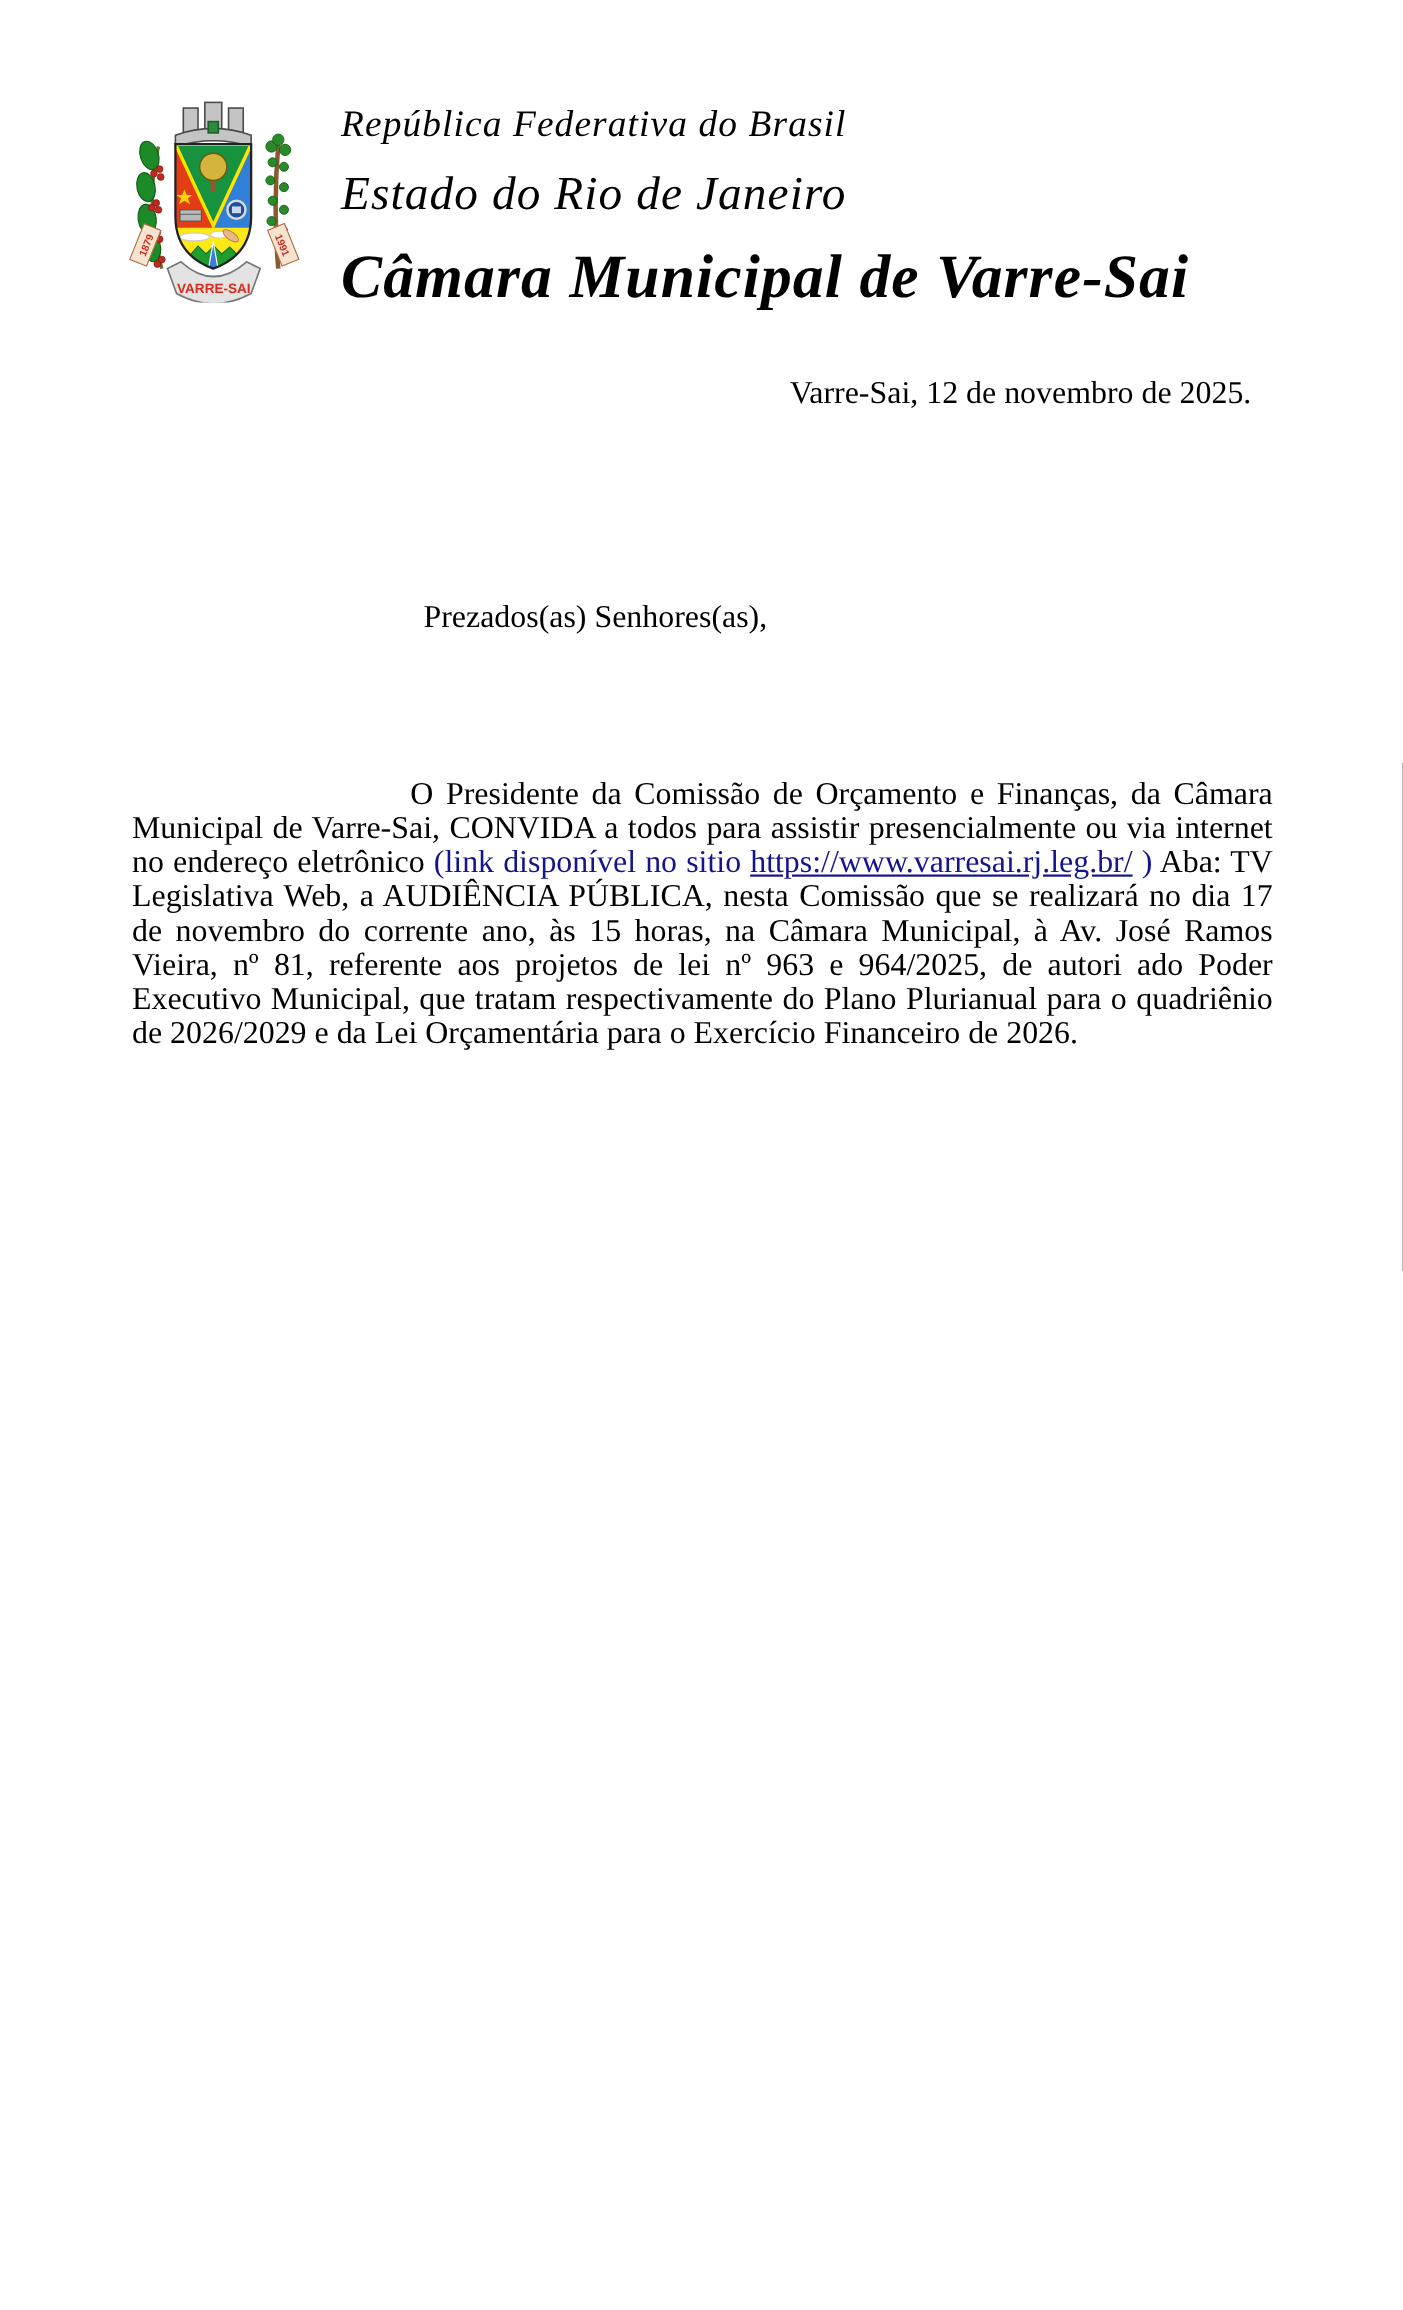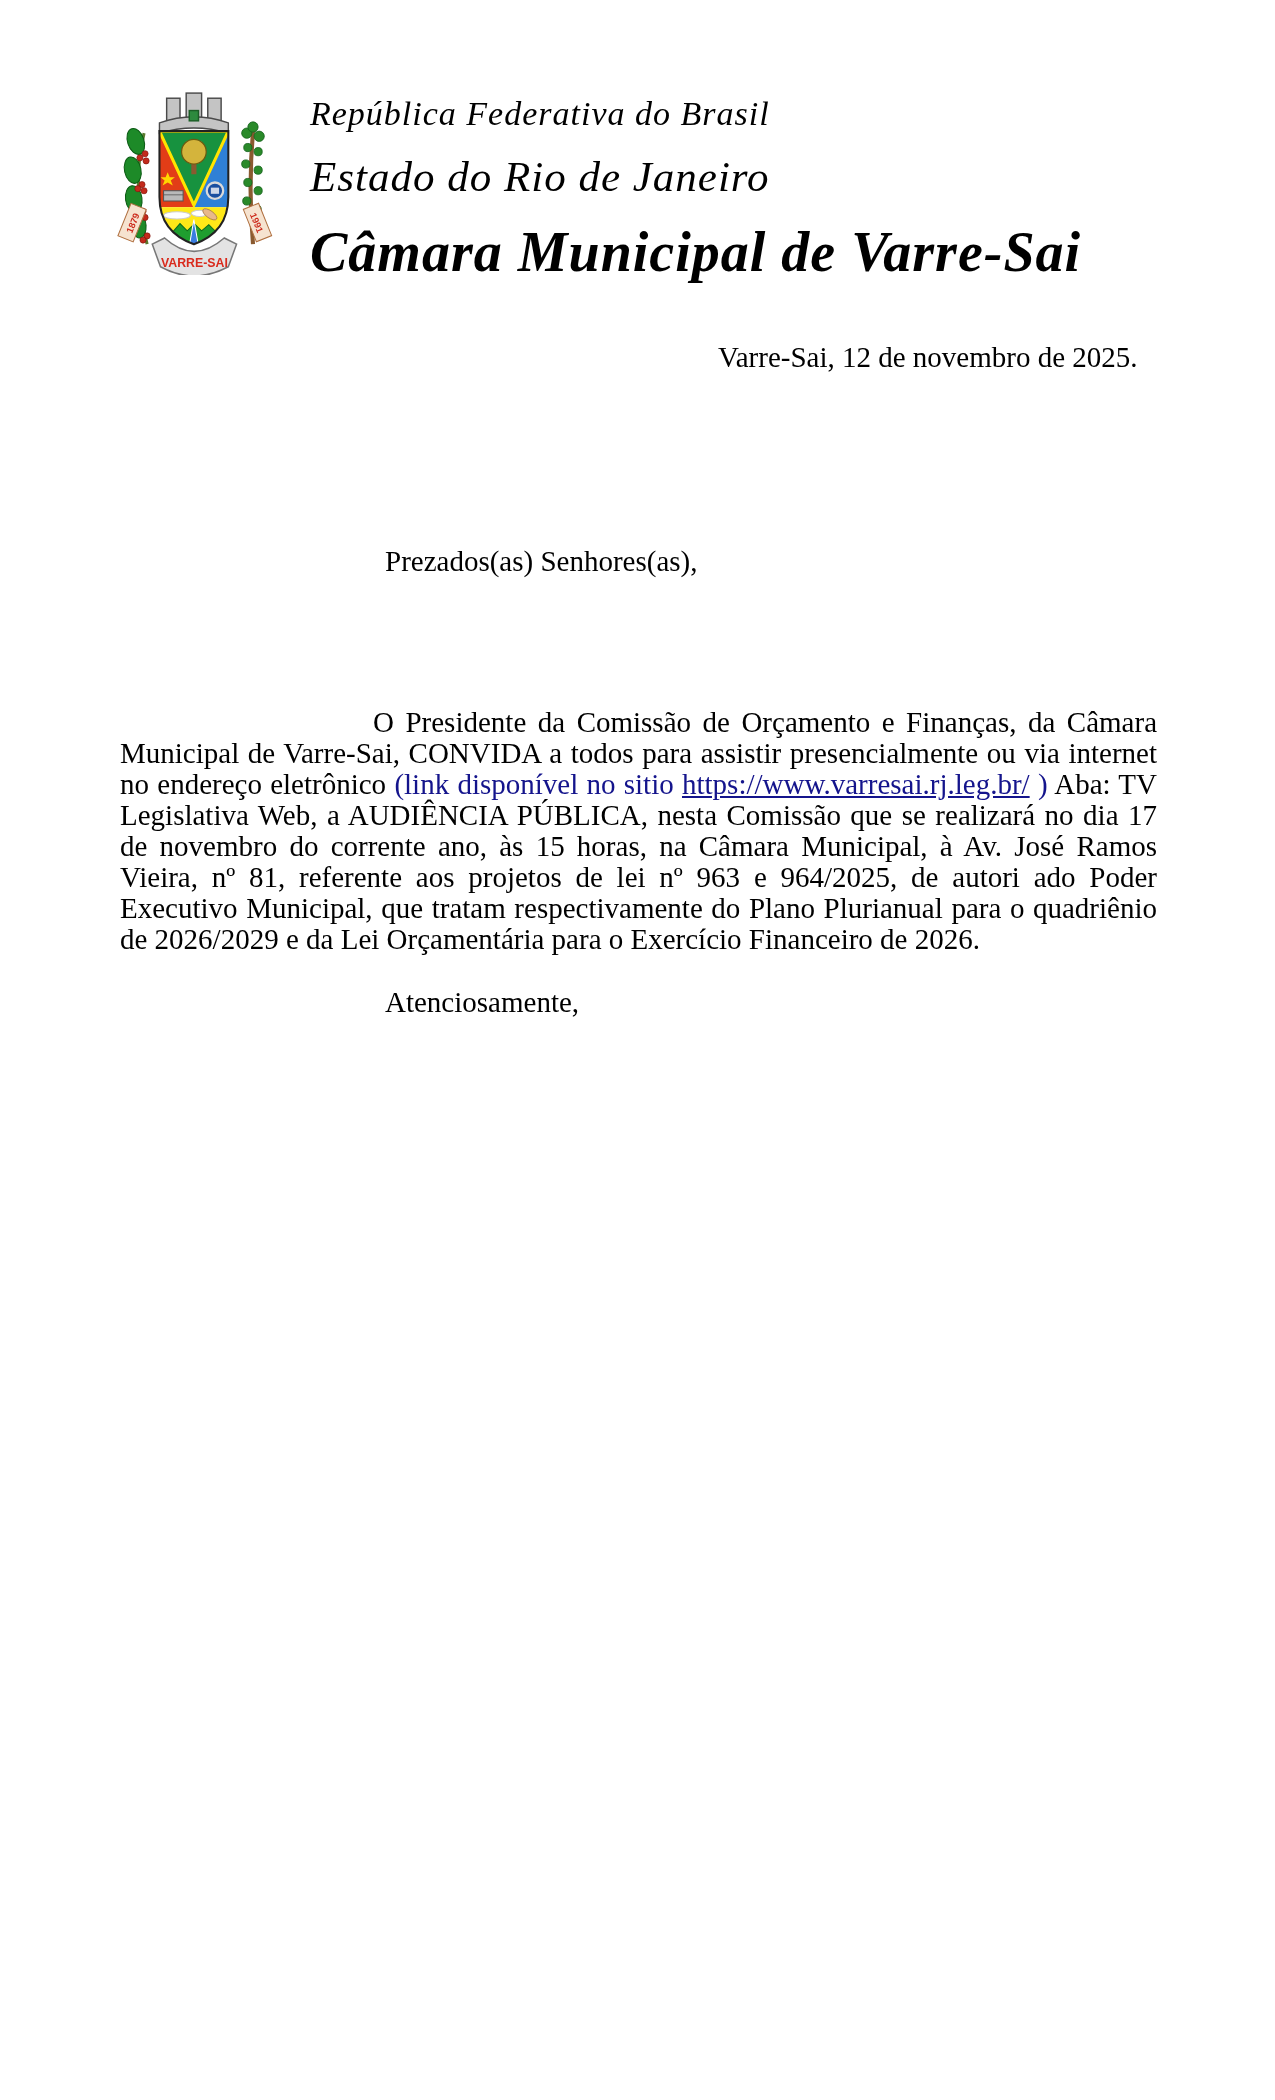--- a/index.html
+++ b/index.html
@@ -145,16 +145,15 @@
   <div class="header-script hs1">República Federativa do Brasil</div>
   <div class="header-script hs2">Estado do Rio de Janeiro</div>
   <div class="header-script hs3">Câmara Municipal de Varre-Sai</div>
 
   <div class="date-line">Varre-Sai, 12 de novembro de 2025.</div>
 
   <div class="salutation">Prezados(as) Senhores(as),</div>
 
   <p class="paragraph"><span>O Presidente da Comissão de Orçamento e Finanças, da Câmara Municipal de Varre-Sai, CONVIDA a todos para assistir presencialmente ou via internet no endereço eletrônico </span><span class="blue">(link disponível no sitio </span><a class="doc-link" href="#">https://www.varresai.rj.leg.br/</a><span class="blue"> ) </span><span>Aba: TV Legislativa Web, a AUDIÊNCIA PÚBLICA, nesta Comissão que se realizará no dia 17 de novembro do corrente ano, às 15 horas, na Câmara Municipal, à Av. José Ramos Vieira, nº 81, referente aos projetos de lei nº 963 e 964/2025, de autori ado Poder Executivo Municipal, que tratam respectivamente do Plano Plurianual para o quadriênio de 2026/2029  e da Lei Orçamentária para o Exercício Financeiro de 2026.</span></p>
 
-  <div class="closing">Atenciosamente,</div>
 
 
 </div>
 
 </body></html>

